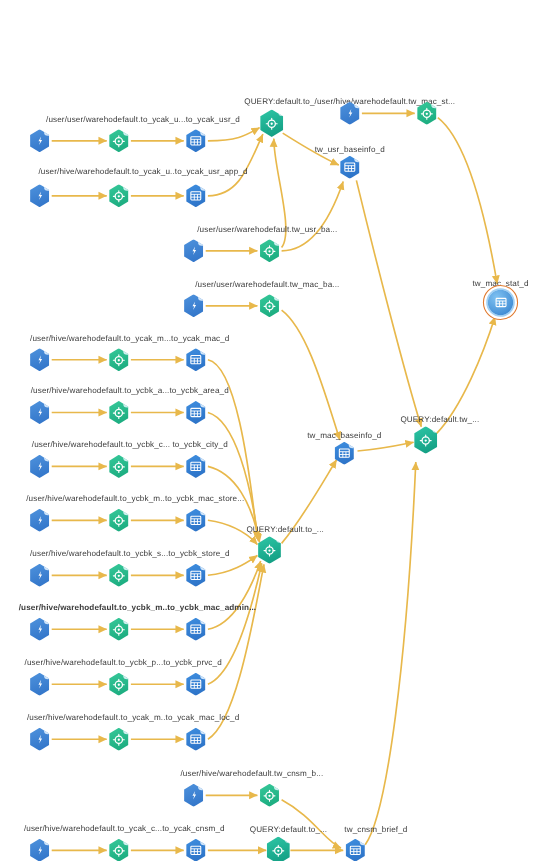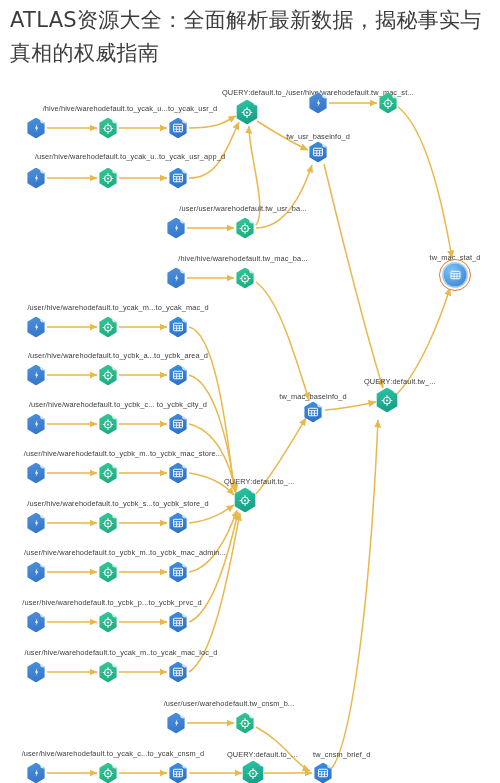--- a/index.html
+++ b/index.html
@@ -143,21 +143,21 @@
 
         <path d="M397,394 C420,370 440,320 450,288"></path>
 
         <path d="M256,727 C284,742 296,765 310,771"></path>
 
         <path d="M332,768 C352,740 370,600 378,420"></path>
       </g>
     </svg>
 
     <div id="nodes">
-        <div class="label" style="left: 130px; top: 112px;">/hive/hive/warehodefault.to_ycak_u...to_ycak_usr_d</div>
+        <div class="label" style="left: 130px; top: 112px;">/user/user/warehodefault.to_ycak_u...to_ycak_usr_d</div>
         <div class="node" style="left: 36px; top: 128px;">
           <div class="hex path">
             <div class="glyph">
               <svg width="11" height="11" viewBox="0 0 16 16">
                 <path d="M9.2 2.2 L5.8 8.6 H8.1 L6.6 13.6 L10.6 7.1 H8.2 Z" fill="#ffffff"></path>
               </svg>
             </div>
             <span class="badge"></span>
           </div>
         </div>
@@ -234,21 +234,21 @@
             <div class="glyph">
               <svg width="12" height="12" viewBox="0 0 16 16">
                 <circle cx="8" cy="8" r="4.4" fill="none" stroke="#ffffff" stroke-width="1.5"></circle>
                 <circle cx="8" cy="8" r="1.4" fill="#ffffff"></circle>
                 <path d="M8 1.4 v2 M8 12.6 v2 M1.4 8 h2 M12.6 8 h2" stroke="#ffffff" stroke-width="1.4" stroke-linecap="round"></path>
               </svg>
             </div>
             <span class="badge"></span>
           </div>
         </div>
-        <div class="label" style="left: 243px; top: 262px;">/hive/hive/warehodefault.tw_mac_ba...</div>
+        <div class="label" style="left: 243px; top: 262px;">/user/user/warehodefault.tw_mac_ba...</div>
         <div class="node" style="left: 176px; top: 278px;">
           <div class="hex path">
             <div class="glyph">
               <svg width="11" height="11" viewBox="0 0 16 16">
                 <path d="M9.2 2.2 L5.8 8.6 H8.1 L6.6 13.6 L10.6 7.1 H8.2 Z" fill="#ffffff"></path>
               </svg>
             </div>
             <span class="badge"></span>
           </div>
         </div>
@@ -427,21 +427,21 @@
           <div class="hex tbl">
             <div class="glyph">
               <svg width="12" height="11" viewBox="0 0 16 14">
                 <rect x="2" y="2" width="12" height="10" rx="1" fill="none" stroke="#ffffff" stroke-width="1.3"></rect>
                 <path d="M2 5.2 H14 M2 8.6 H14 M6.2 5.2 V12 M10 5.2 V12" stroke="#ffffff" stroke-width="1.1"></path>
               </svg>
             </div>
             <span class="badge"></span>
           </div>
         </div>
-        <div class="label" style="left: 125px; top: 556px;">/user/hive/warehodefault.to_ycbk_m..to_ycbk_mac_admin...</div>
+        <div class="label" style="left: 125px; top: 556px; font-weight: bold;">/user/hive/warehodefault.to_ycbk_m..to_ycbk_mac_admin...</div>
         <div class="node" style="left: 36px; top: 572px;">
           <div class="hex path">
             <div class="glyph">
               <svg width="11" height="11" viewBox="0 0 16 16">
                 <path d="M9.2 2.2 L5.8 8.6 H8.1 L6.6 13.6 L10.6 7.1 H8.2 Z" fill="#ffffff"></path>
               </svg>
             </div>
             <span class="badge"></span>
           </div>
         </div>
@@ -529,21 +529,21 @@
           <div class="hex tbl">
             <div class="glyph">
               <svg width="12" height="11" viewBox="0 0 16 14">
                 <rect x="2" y="2" width="12" height="10" rx="1" fill="none" stroke="#ffffff" stroke-width="1.3"></rect>
                 <path d="M2 5.2 H14 M2 8.6 H14 M6.2 5.2 V12 M10 5.2 V12" stroke="#ffffff" stroke-width="1.1"></path>
               </svg>
             </div>
             <span class="badge"></span>
           </div>
         </div>
-        <div class="label" style="left: 229px; top: 707px;">/user/user/warehodefault.tw_cnsm_b...</div>
+        <div class="label" style="left: 229px; top: 707px;">/user/hive/warehodefault.tw_cnsm_b...</div>
         <div class="node" style="left: 176px; top: 723px;">
           <div class="hex path">
             <div class="glyph">
               <svg width="11" height="11" viewBox="0 0 16 16">
                 <path d="M9.2 2.2 L5.8 8.6 H8.1 L6.6 13.6 L10.6 7.1 H8.2 Z" fill="#ffffff"></path>
               </svg>
             </div>
             <span class="badge"></span>
           </div>
         </div>
@@ -711,17 +711,14 @@
                 <rect x="2" y="2" width="12" height="10" rx="1" fill="none" stroke="#ffffff" stroke-width="1.3"></rect>
                 <path d="M2 5.2 H14 M2 8.6 H14 M6.2 5.2 V12 M10 5.2 V12" stroke="#ffffff" stroke-width="1.1"></path>
               </svg>
             </div>
             <span class="badge"></span>
           </div>
         </div>
       </div>
   </div>
 
-  <div id="title-overlay">
-    <div id="title-text">ATLAS资源大全：全面解析最新数据，揭秘事实与真相的权威指南</div>
-  </div>
 
 </div>
 
 </body></html>

